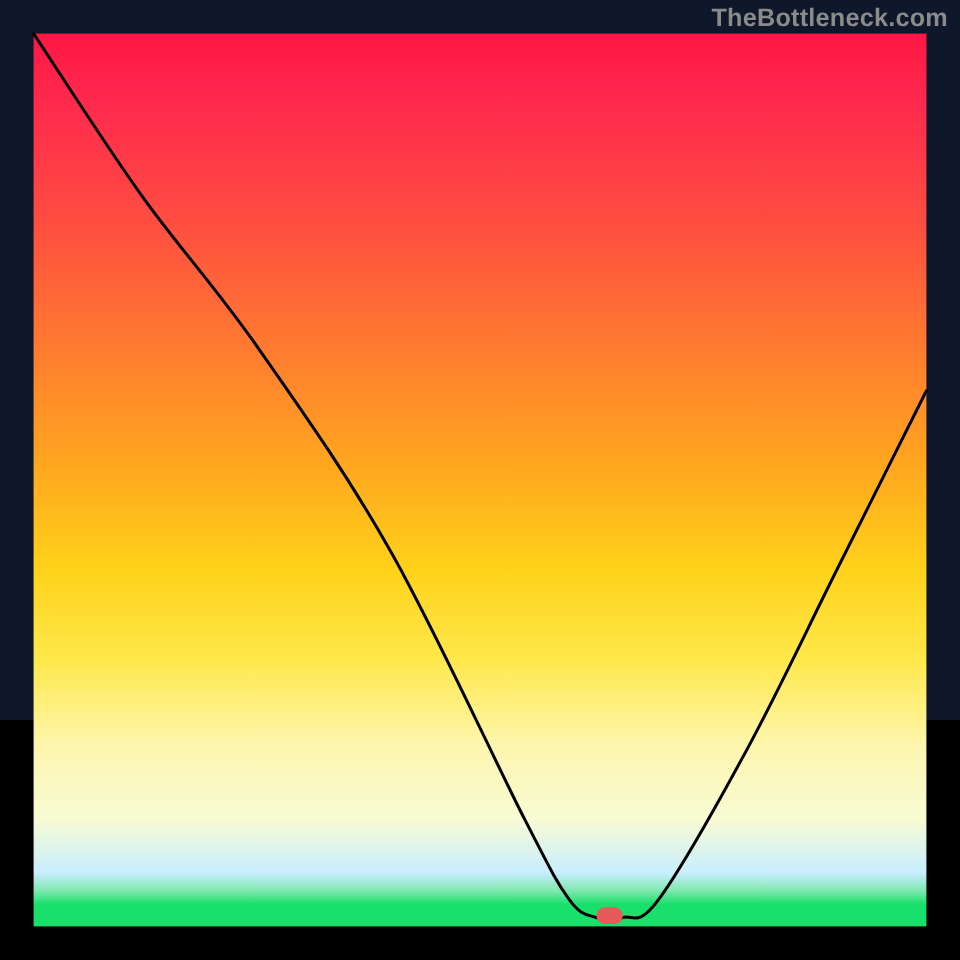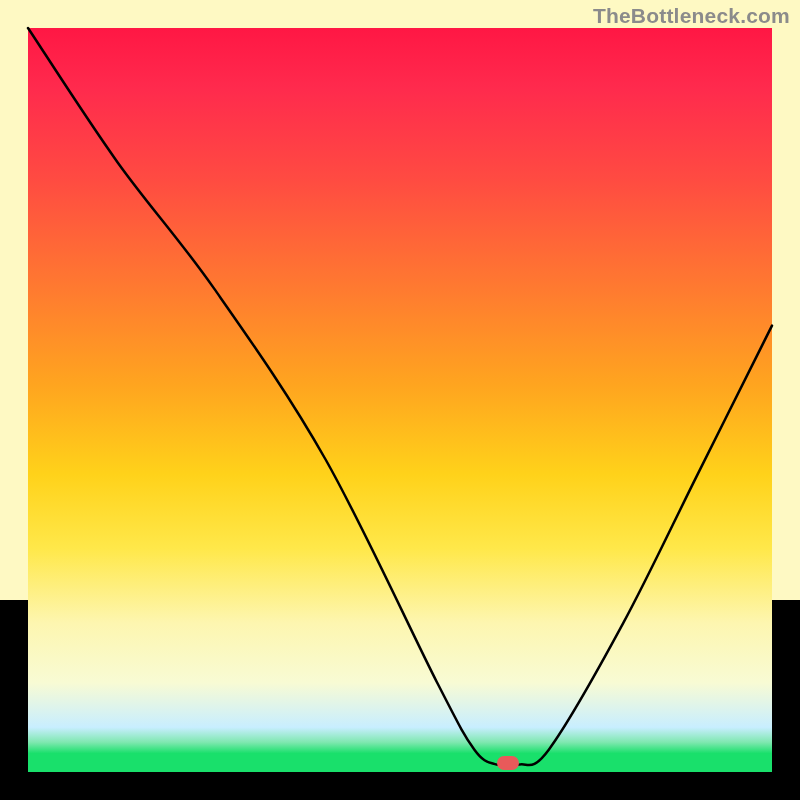--- a/index.html
+++ b/index.html
@@ -7,21 +7,21 @@
     padding: 0;
     width: 800px;
     height: 800px;
     background: #000;
     overflow: hidden;
   }
   .chart-container {
     position: relative;
     width: 800px;
     height: 600px;
-    background: #fef9c3;
+    background: #0f172a;
     text-align: right;
   }
   .plot-area {
     position: absolute;
     left: 28px;
     top: 28px;
     width: 744px;
     height: 744px;
     
     background: linear-gradient(

